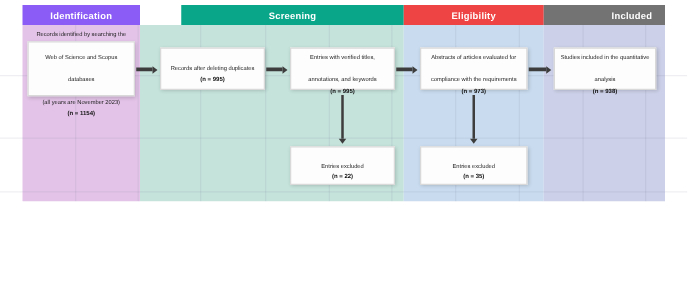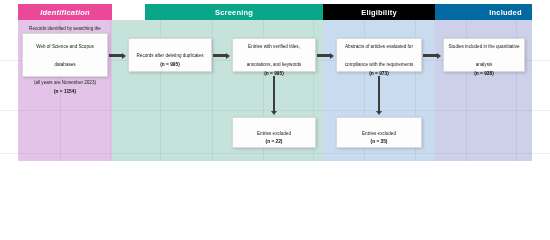--- a/index.html
+++ b/index.html
@@ -73,42 +73,42 @@
 </style>
 </head>
 <body>
 
 <div class="figure">
 
   <div class="bands">
 
     <div class="band" style="left:18px;width:94px;">
       <div class="band-bg" style="background:#e3c4e8;"></div>
-      <div class="band-head" style="background:#ec4899;font-style:italic;">
+      <div class="band-head" style="background:#8b5cf6;">
         <span>Identification</span>
       </div>
     </div>
 
     <div class="band" style="left:112px;width:211px;">
       <div class="band-bg" style="background:#c5e3db;"></div>
       <div class="band-head" style="background:#0aa68a;margin-left:33px;">
         <span>Screening</span>
       </div>
     </div>
 
     <div class="band" style="left:323px;width:112px;">
       <div class="band-bg" style="background:#c9dcef;"></div>
-      <div class="band-head" style="background:#000000;">
+      <div class="band-head" style="background:#ef4444;">
         <span>Eligibility</span>
       </div>
     </div>
 
     <div class="band" style="left:435px;width:97px;">
       <div class="band-bg" style="background:#ccd0e8;"></div>
-      <div class="band-head" style="background:#0369a1;padding-left:44px;">
+      <div class="band-head" style="background:#737373;padding-left:44px;">
         <span>Included</span>
       </div>
     </div>
   </div>
 
   <div class="grid">
     <div class="gv" style="left:60px;"></div>
     <div class="gv" style="left:110px;"></div>
     <div class="gv" style="left:160px;"></div>
     <div class="gv" style="left:212px;"></div>

